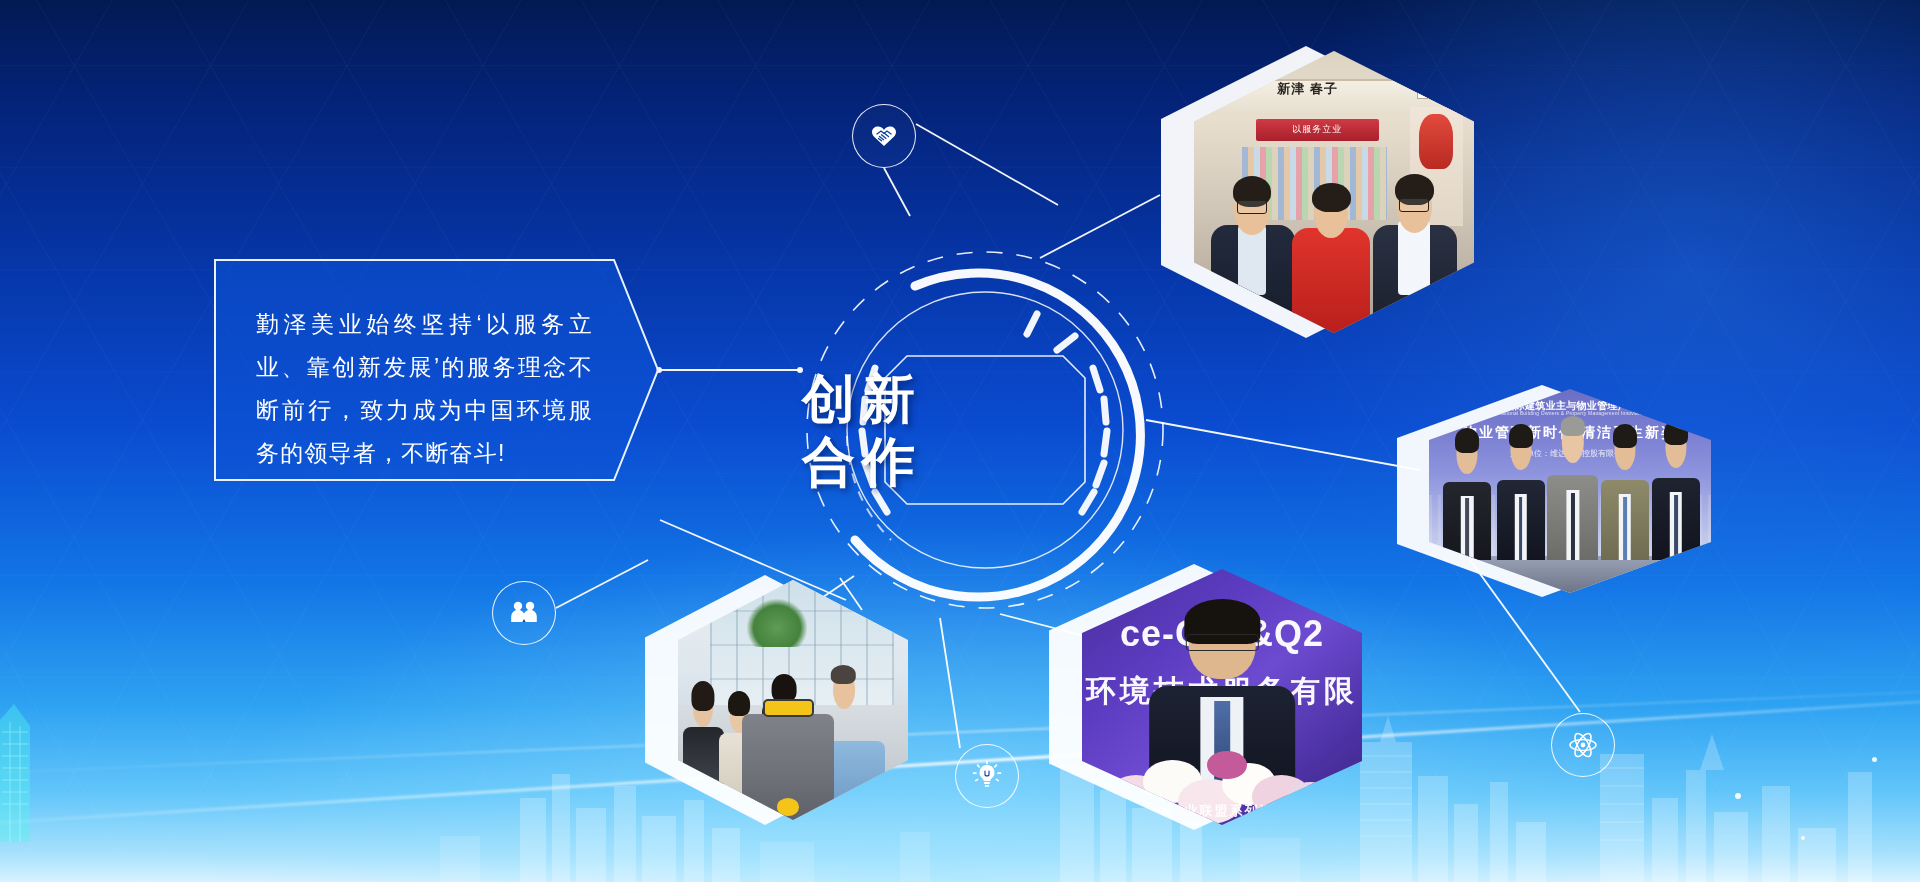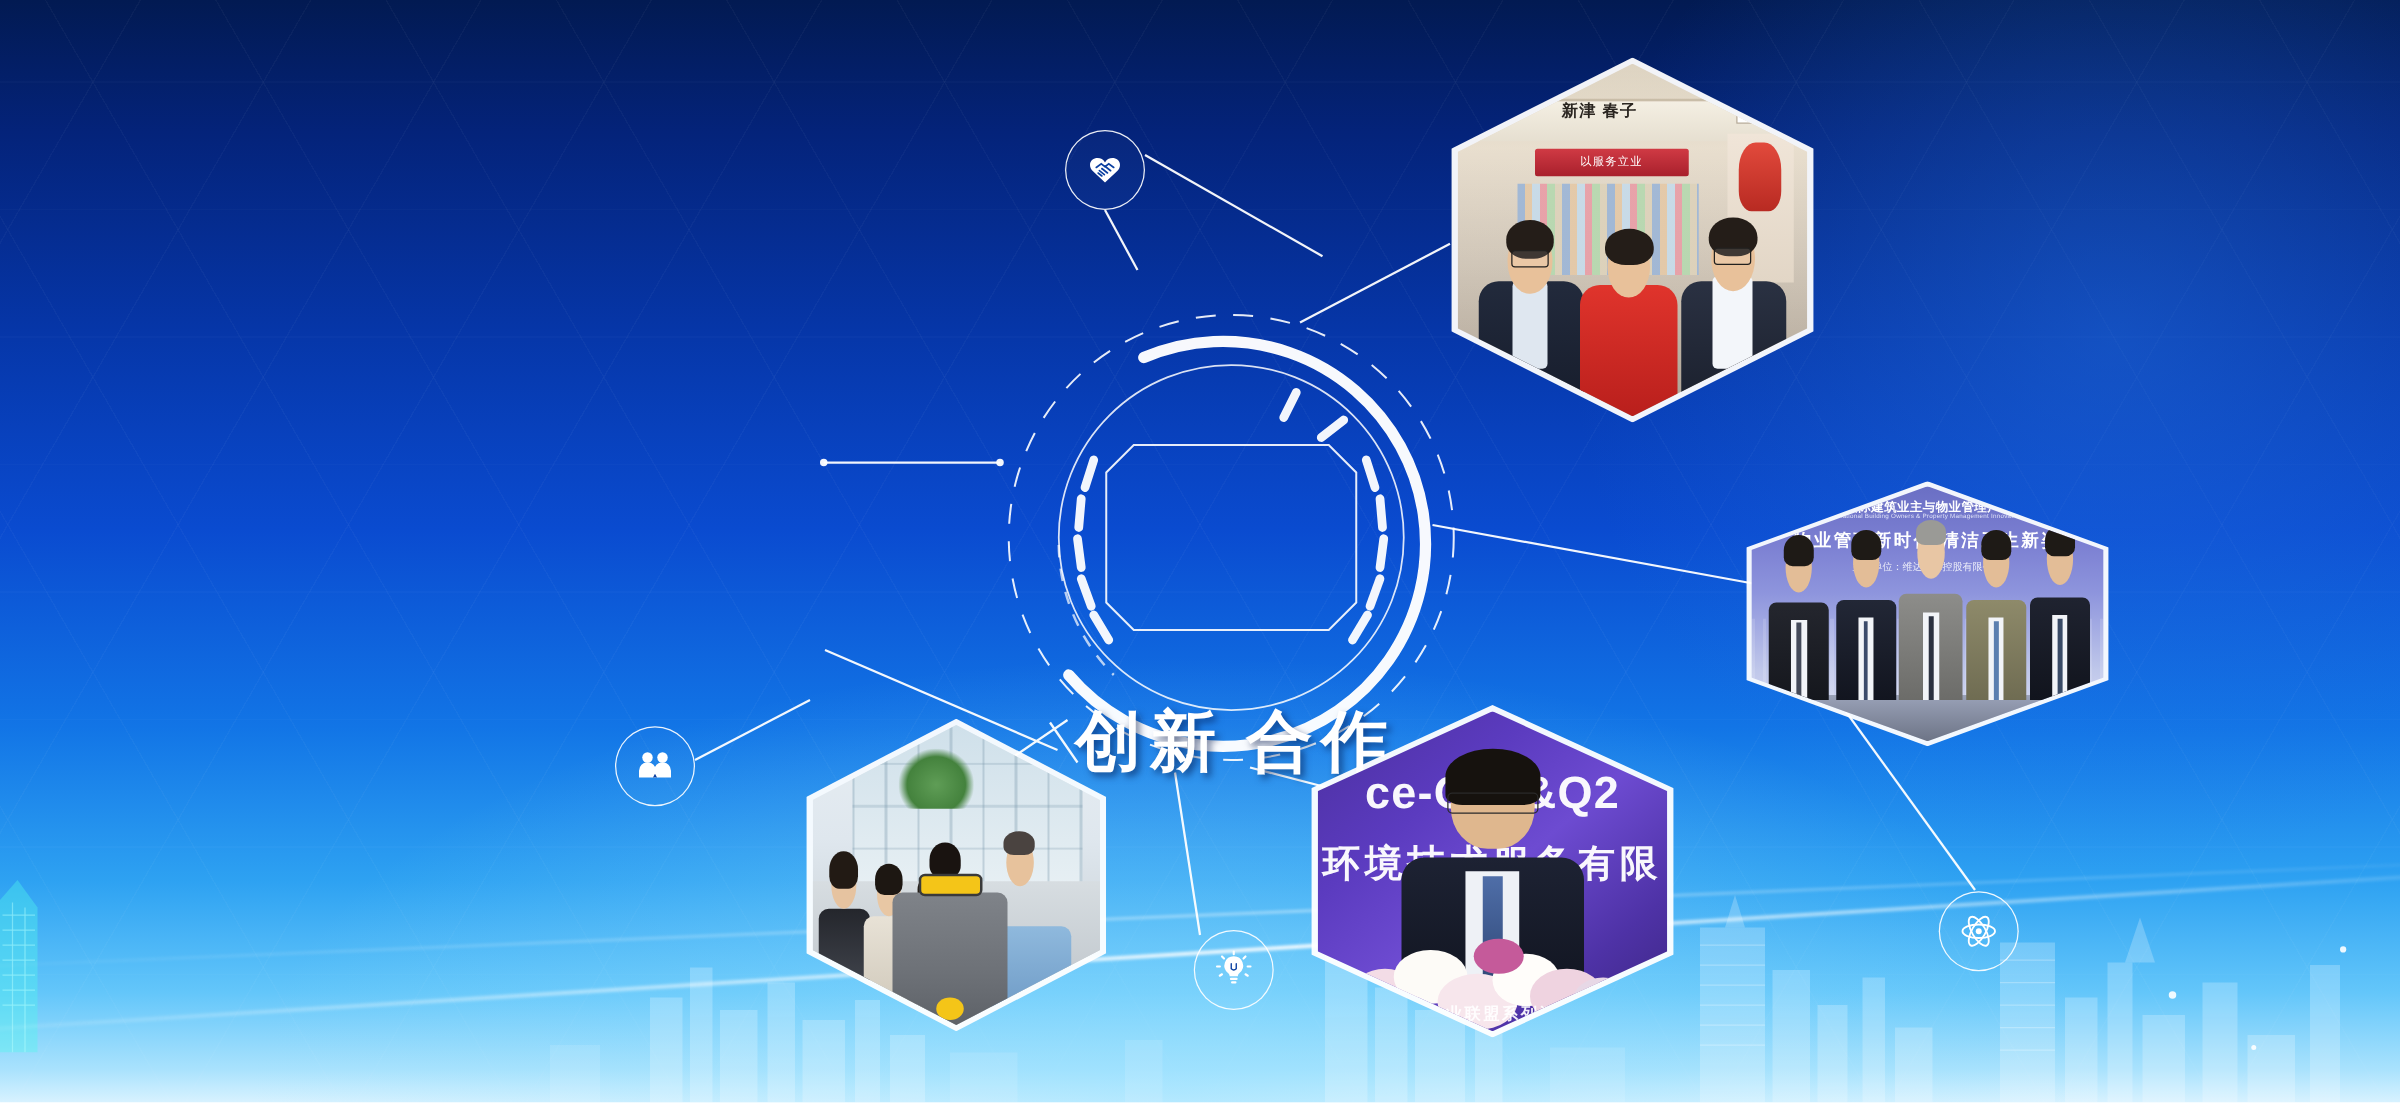--- a/index.html
+++ b/index.html
@@ -85,22 +85,22 @@
   }
 
   
   .emblem{
     position:absolute; left:795px; top:240px;
     width:380px; height:380px;
   }
   .emblem svg{ position:absolute; inset:0; }
   .emblem-label{
     position:absolute; inset:0;
-    display:flex; flex-direction:row;
-    align-items:flex-end; justify-content:center;
+    display:flex; flex-direction:column;
+    align-items:flex-start; justify-content:center;
     gap:10px;
     pointer-events:none;
   }
   .emblem-label span{
     color:#ffffff;
     font-size:53px;
     font-weight:bold;
     letter-spacing:7px;
     text-indent:7px;
     line-height:1;
@@ -121,20 +121,21 @@
   .icon-node.n-handshake{ left:852px; top:104px; }
   .icon-node.n-people  { left:492px; top:581px; }
   .icon-node.n-bulb    { left:955px; top:744px; }
   .icon-node.n-atom    { left:1551px; top:713px; }
 
   
   .hex{
     position:absolute;
     clip-path:polygon(50% 0%, 100% 25%, 100% 75%, 50% 100%, 0% 75%, 0% 25%);
     overflow:hidden;
+    margin-left:28px;
   }
   .hex-frame{
     position:absolute;
     clip-path:polygon(50% 0%, 100% 25%, 100% 75%, 50% 100%, 0% 75%, 0% 25%);
     background:rgba(255,255,255,.95);
   }
   .hex-inner{ position:absolute; inset:0; }
 
   
   .photo-bookstore{
@@ -401,20 +402,26 @@
       <path d="M940 618 L960 748"></path>
 
       <path d="M1000 614 L1100 640"></path>
     </g>
     <g fill="#ffffff" opacity="0.95">
       <circle cx="800" cy="370" r="3"></circle>
       <circle cx="659" cy="370" r="3"></circle>
     </g>
   </svg>
 
+  <div class="quote-panel">
+    <svg class="quote-shape" viewBox="0 0 445 222" preserveAspectRatio="none">
+      <polygon points="1,1 400,1 444,111 400,221 1,221" fill="rgba(13,84,214,0.55)" stroke="#e9f3ff" stroke-width="2"></polygon>
+    </svg>
+    <div class="quote-text">勤泽美业始终坚持‘以服务立业、靠创新发展’的服务理念不断前行，致力成为中国环境服务的领导者，不断奋斗!</div>
+  </div>
 
   <div class="emblem">
     <svg viewBox="0 0 380 380">
 
       <circle cx="190" cy="190" r="178" fill="none" stroke="#ffffff" stroke-width="1.6" stroke-dasharray="16 14" opacity="0.9"></circle>
 
       <path d="M 120 46 A 162 162 0 1 1 60 300" fill="none" stroke="#ffffff" stroke-width="9" stroke-linecap="round" opacity="0.97"></path>
 
       <circle cx="190" cy="190" r="138" fill="none" stroke="#ffffff" stroke-width="1.4" opacity="0.85"></circle>
 

